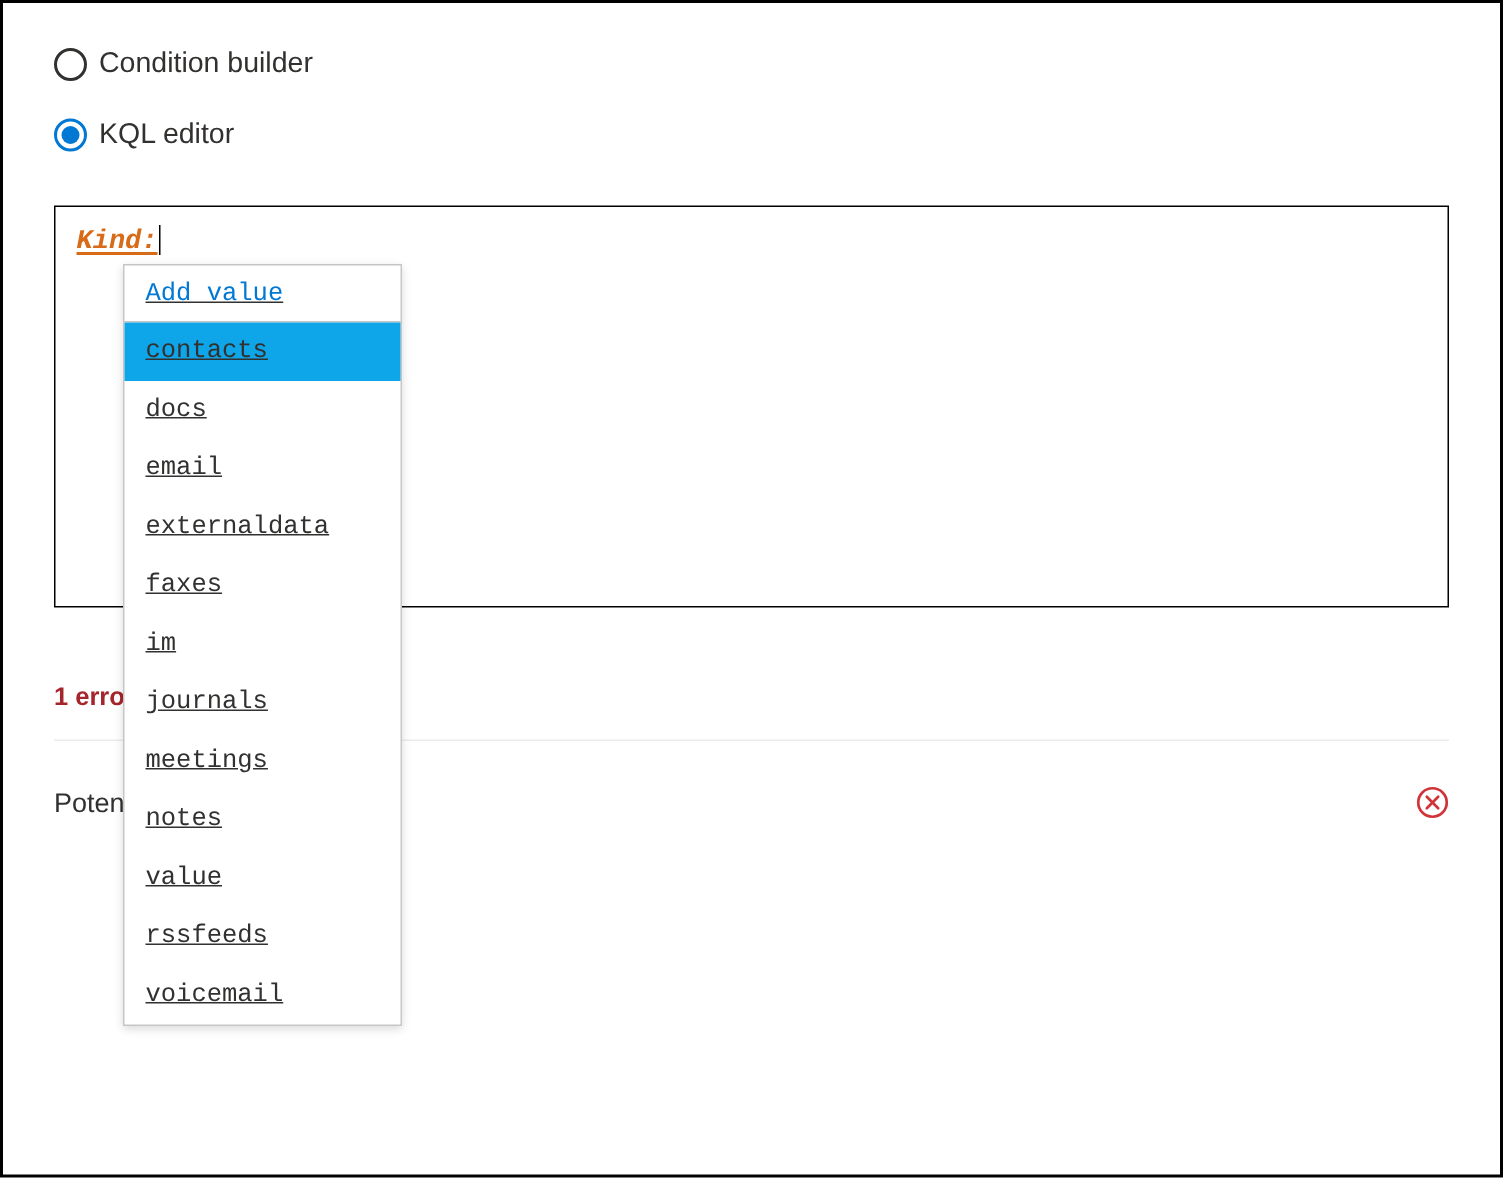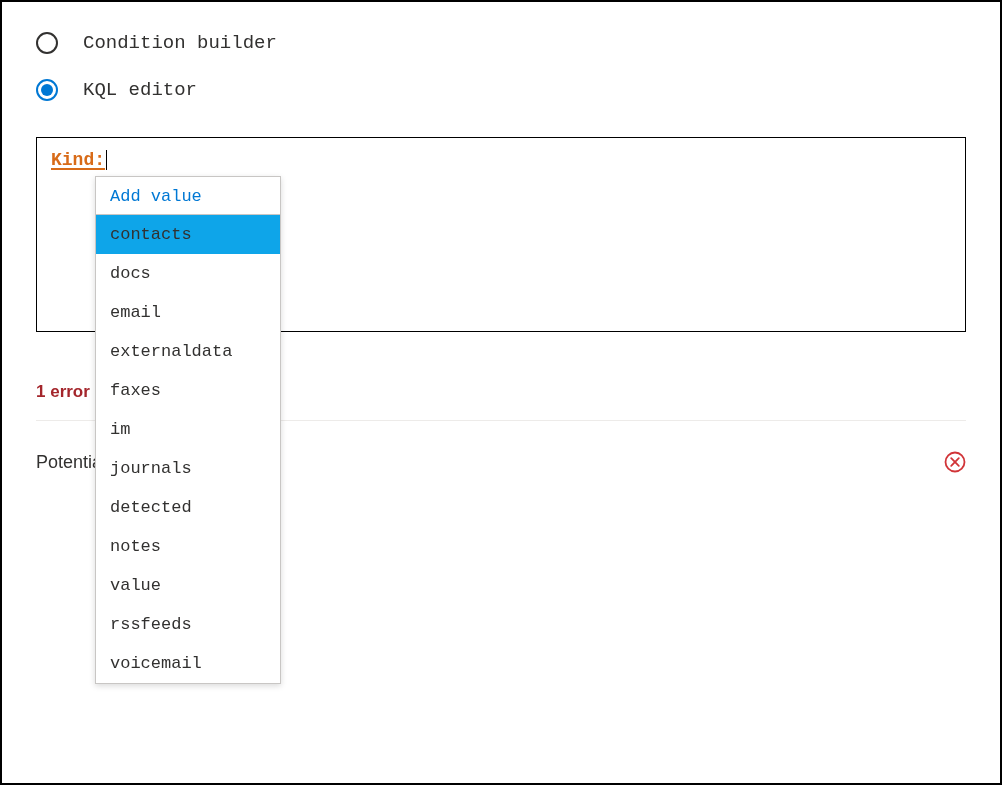--- a/index.html
+++ b/index.html
@@ -13,24 +13,23 @@
       width: 1002px;
       height: 785px;
       position: relative;
       border: 2px solid #000;
       padding: 30px 34px;
       color: #323130;
     }
     .radio-option {
       display: flex;
       align-items: center;
-      gap: 25px;
+      gap: 8px;
       margin-bottom: 25px;
       cursor: pointer;
-      font-family: Liberation Mono, monospace;
     }
     .radio-circle {
       width: 22px;
       height: 22px;
       border: 2px solid #323130;
       border-radius: 50%;
       display: flex;
       align-items: center;
       justify-content: center;
       flex-shrink: 0;
@@ -44,52 +43,54 @@
       background: #0078d4;
       border-radius: 50%;
     }
     .radio-label {
       font-size: 19px;
       color: #323130;
     }
     .editor-box {
       border: 1.5px solid #000;
       width: 100%;
-      height: 195px;
+      height: 268px;
       margin-top: 36px;
       position: relative;
       padding: 12px 14px;
       font-family: Consolas, "Courier New", monospace;
+      font-style: italic;
     }
     .editor-token {
       font-size: 18px;
       font-weight: 700;
       color: #d86b18;
       text-decoration: underline;
       text-decoration-thickness: 2px;
       text-underline-offset: 3px;
       position: relative;
     }
     .cursor {
       display: inline-block;
       width: 1px;
       height: 20px;
       background: #000;
       vertical-align: text-bottom;
       margin-left: 1px;
     }
     .dropdown {
       position: absolute;
-      left: 93px;
+      left: 80px;
       top: 174px;
       width: 186px;
       background: #fff;
       border: 1px solid #c8c6c4;
       box-shadow: 0 2px 6px rgba(0,0,0,0.15);
       z-index: 100;
+      text-decoration: underline;
     }
     .dropdown-header {
       font-family: Consolas, "Courier New", monospace;
       font-size: 17px;
       color: #0078d4;
       padding: 10px 14px 8px;
       border-bottom: 1px solid #c8c6c4;
     }
     .dropdown-item {
       font-family: Consolas, "Courier New", monospace;
@@ -161,21 +162,21 @@
 <div class="dropdown">
   <div class="dropdown-header">Add value</div>
   <div class="dropdown-list-container" id="dropdown-list">
       <div class="dropdown-item highlighted">contacts</div>
       <div class="dropdown-item">docs</div>
       <div class="dropdown-item">email</div>
       <div class="dropdown-item">externaldata</div>
       <div class="dropdown-item">faxes</div>
       <div class="dropdown-item">im</div>
       <div class="dropdown-item">journals</div>
-      <div class="dropdown-item">detected</div>
+      <div class="dropdown-item">meetings</div>
       <div class="dropdown-item">notes</div>
       <div class="dropdown-item">value</div>
       <div class="dropdown-item">rssfeeds</div>
       <div class="dropdown-item">voicemail</div>
     </div>
 </div>
 
 <div class="error-message">1 error detected in query.</div>
 
 <div class="divider"></div>

